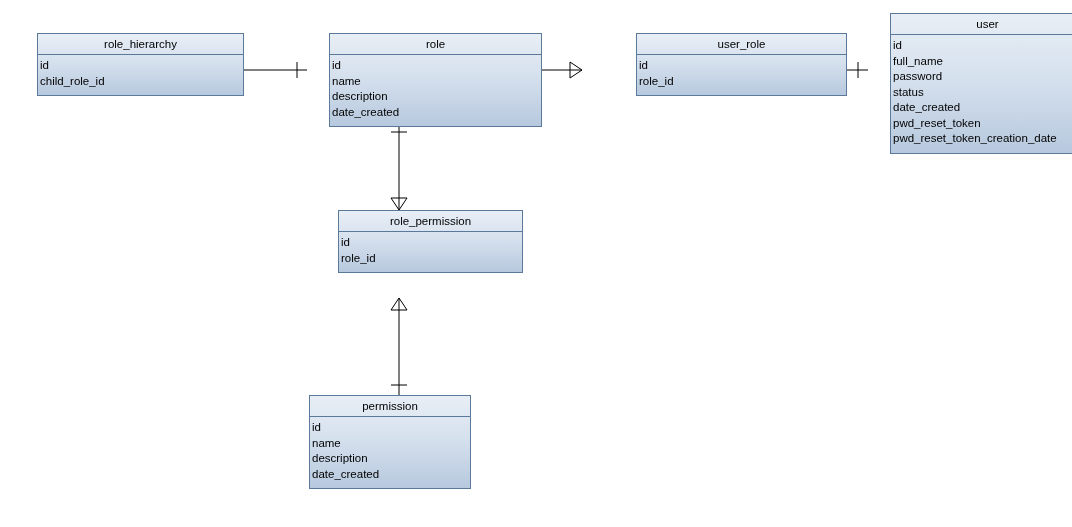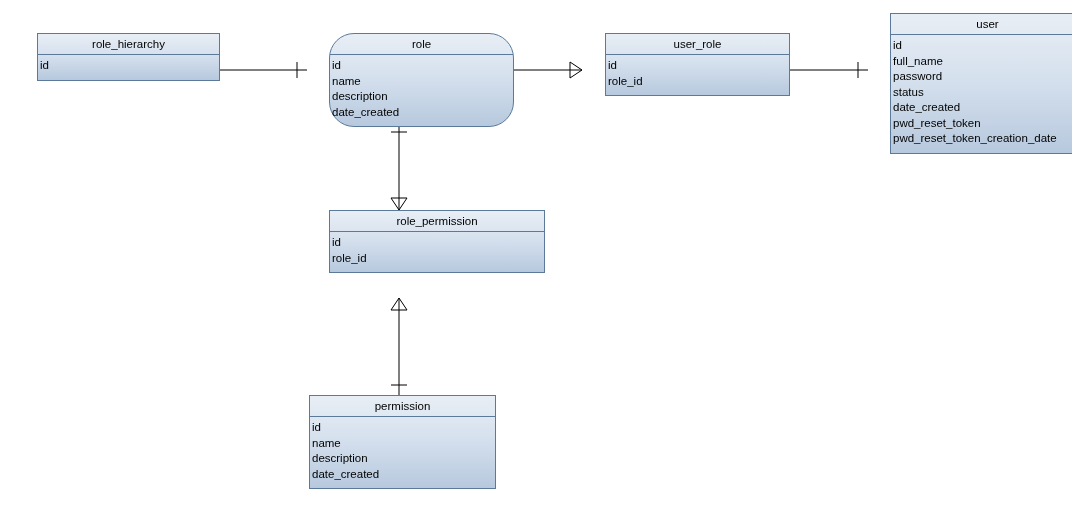--- a/index.html
+++ b/index.html
@@ -90,67 +90,68 @@
       <line x1="399" y1="298" x2="399" y2="395"></line>
 
       <line x1="399" y1="298" x2="391" y2="310"></line>
       <line x1="399" y1="298" x2="407" y2="310"></line>
       <line x1="391" y1="310" x2="407" y2="310"></line>
 
       <line x1="391" y1="385" x2="407" y2="385"></line>
     </g>
   </svg>
 
-  <div class="entity" style="left:15px; top:33px; width:183px;">
+  <div class="entity" style="left:15px; top:33px; width:207px;">
     <div class="title">role_hierarchy</div>
     <div class="body">
       <div class="attr">id</div>
+      <div class="attr">child_role_id</div>
     </div>
   </div>
 
-  <div class="entity" style="left:307px; top:33px; width:185px;border-radius:25px;">
+  <div class="entity" style="left:307px; top:33px; width:213px;">
     <div class="title">role</div>
     <div class="body">
       <div class="attr">id</div>
       <div class="attr">name</div>
       <div class="attr">description</div>
       <div class="attr">date_created</div>
     </div>
   </div>
 
-  <div class="entity" style="left:583px; top:33px; width:185px;">
+  <div class="entity" style="left:614px; top:33px; width:211px;">
     <div class="title">user_role</div>
     <div class="body">
       <div class="attr">id</div>
       <div class="attr">role_id</div>
     </div>
   </div>
 
   <div class="entity" style="left:868px; top:13px; width:195px;">
     <div class="title">user</div>
     <div class="body">
       <div class="attr">id</div>
       <div class="attr">full_name</div>
       <div class="attr">password</div>
       <div class="attr">status</div>
       <div class="attr">date_created</div>
       <div class="attr">pwd_reset_token</div>
       <div class="attr">pwd_reset_token_creation_date</div>
     </div>
   </div>
 
-  <div class="entity" style="left:307px; top:210px; width:216px;">
+  <div class="entity" style="left:316px; top:210px; width:185px;">
     <div class="title">role_permission</div>
     <div class="body">
       <div class="attr">id</div>
       <div class="attr">role_id</div>
     </div>
   </div>
 
-  <div class="entity" style="left:287px; top:395px; width:187px;">
+  <div class="entity" style="left:287px; top:395px; width:162px;">
     <div class="title">permission</div>
     <div class="body">
       <div class="attr">id</div>
       <div class="attr">name</div>
       <div class="attr">description</div>
       <div class="attr">date_created</div>
     </div>
   </div>
 
 </div>

